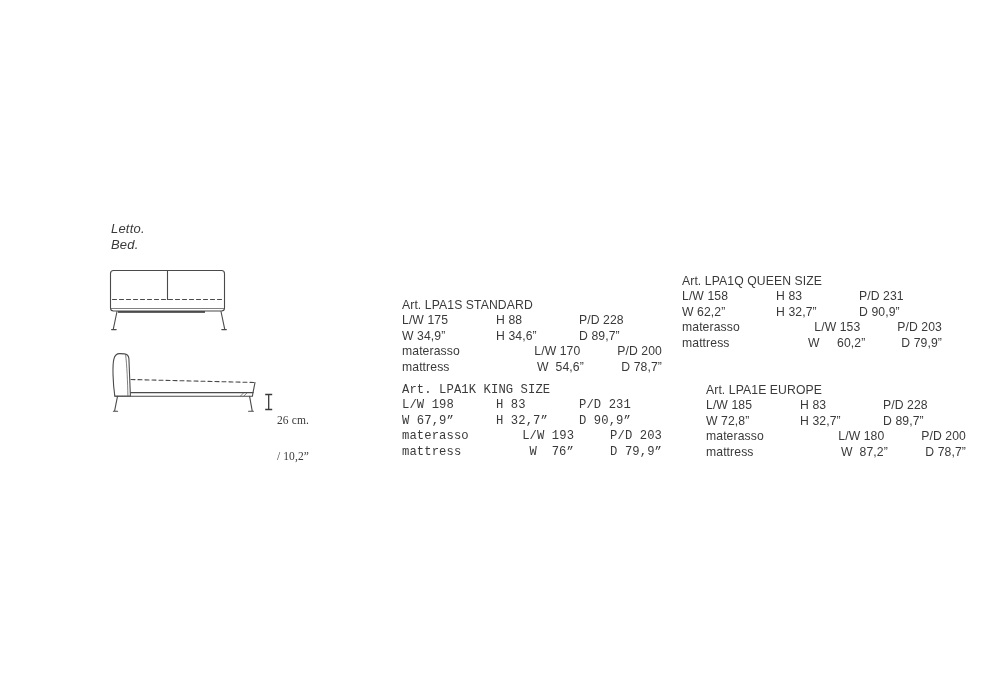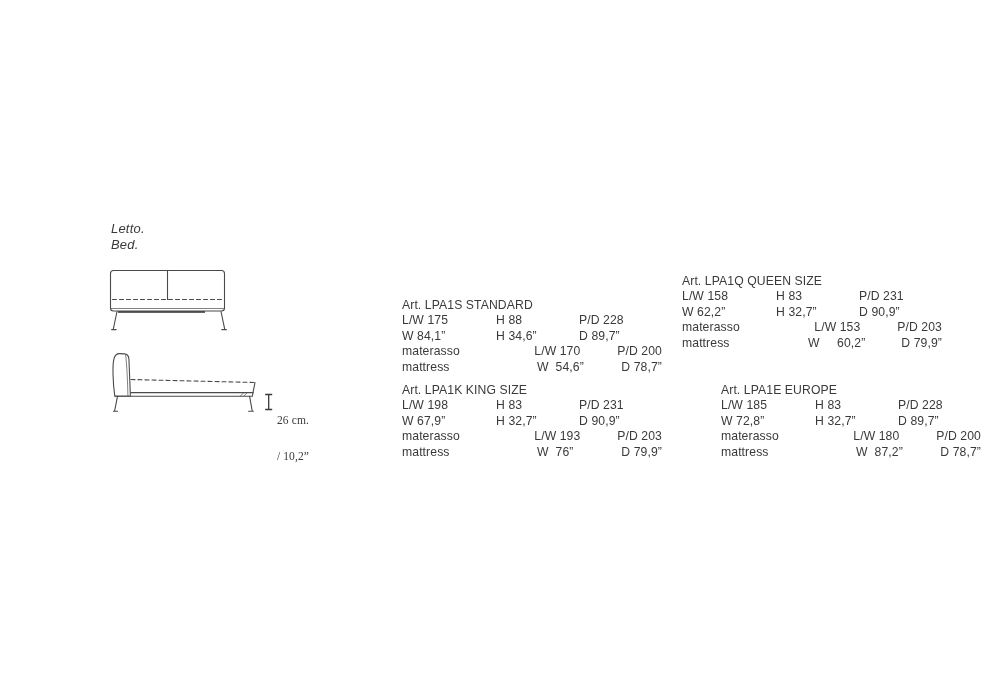--- a/index.html
+++ b/index.html
@@ -33,22 +33,22 @@
     font-size:12.2px;line-height:15.4px;letter-spacing:.1px;
   }
   .spec .art{white-space:pre;}
   .spec .row{display:flex;white-space:pre;gap:36px;}
   .spec .row.frame .c1{width:58px;display:inline-block;}
   .spec .row.frame .c2{width:47px;display:inline-block;}
   .spec .row.matt  .lab{width:125px;display:inline-block;}
   .spec .row.matt  .c2{width:61px;display:inline-block;}
   #spec-standard{left:402px;top:269px;margin-top:29px;}
   #spec-queen   {left:682px;top:274px;}
-  #spec-king    {left:402px;top:383px;}
-  #spec-europe  {left:721px;top:383px;}
+  #spec-king    {left:402px;top:383px;font-family:Liberation Mono, monospace;}
+  #spec-europe  {left:706px;top:383px;}
   svg .ln{stroke:var(--line);fill:none;stroke-width:1.1;stroke-linecap:round;}
   svg .fillw{fill:#ffffff;}
   svg .dash{stroke-dasharray:4 3;}
   svg .thin{stroke-width:.7;}
   svg .dark{stroke:#2e2e2e;stroke-width:1.7;}
   svg .dim{stroke:#3a3a3a;stroke-width:1.3;}
 </style>
 </head>
 <body>
 
@@ -88,21 +88,21 @@
   </div>
 
   <section class="spec" id="spec-standard">
     <div class="art">Art. LPA1S STANDARD</div>
     <div class="row frame">
       <span class="c1">L/W 175</span>
       <span class="c2">H 88</span>
       <span class="c3">P/D 228</span>
     </div>
     <div class="row frame">
-      <span class="c1">W 84,1”</span>
+      <span class="c1">W 34,9”</span>
       <span class="c2">H 34,6”</span>
       <span class="c3">D 89,7”</span>
     </div>
     <div class="row matt">
       <span class="lab">materasso</span>
       <span class="c2">L/W 170</span>
       <span class="c3">P/D 200</span>
     </div>
     <div class="row matt">
       <span class="lab">mattress</span>

